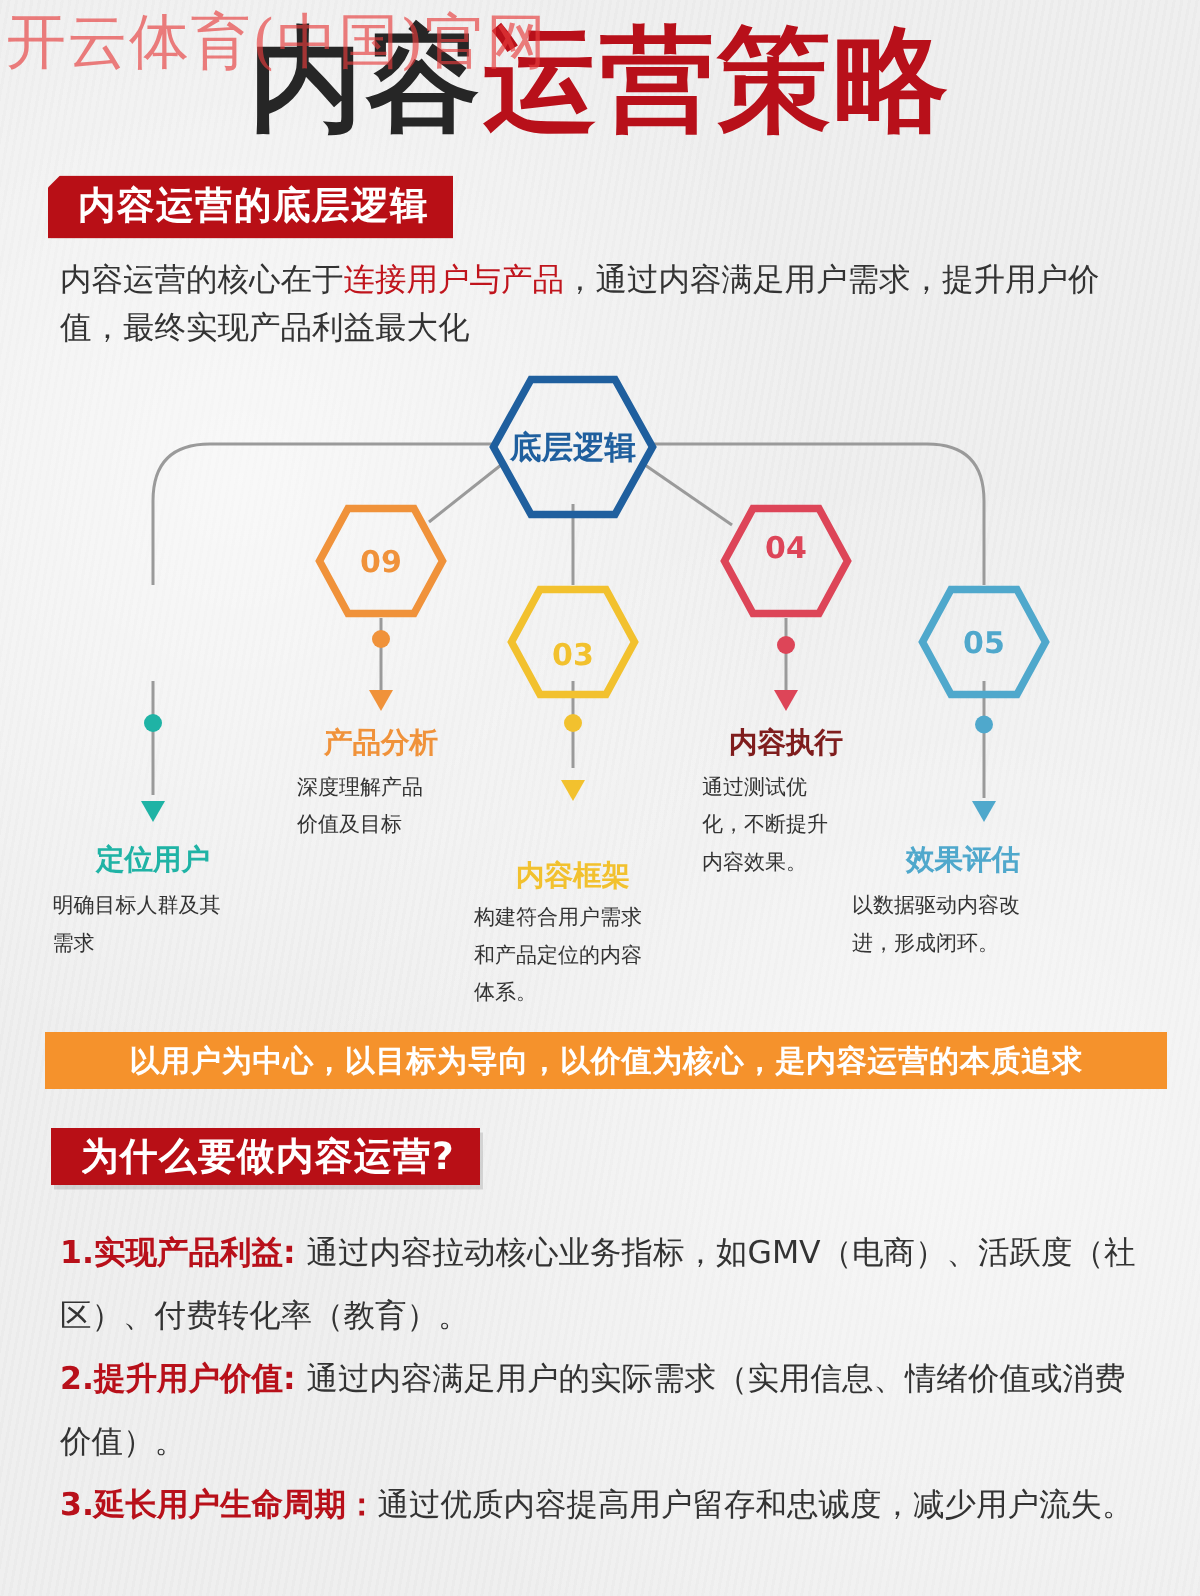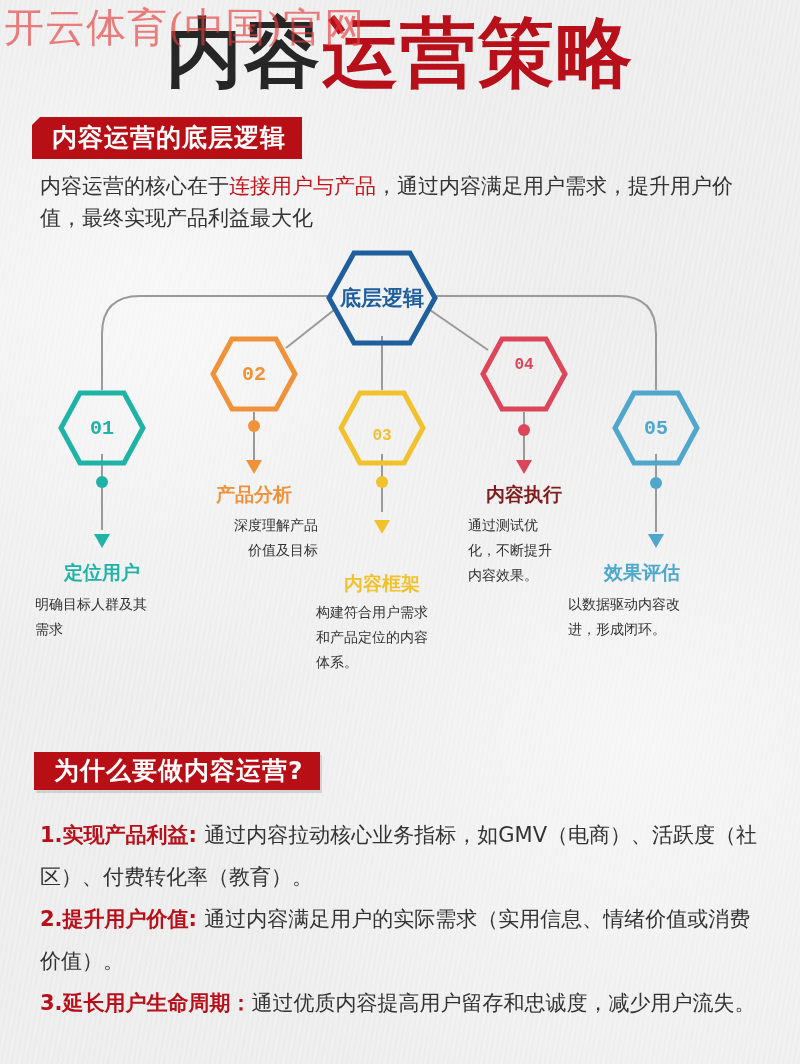--- a/index.html
+++ b/index.html
@@ -52,21 +52,21 @@
     .intro .hl { color: #c0141c; }
 
     .diagram { position: absolute; left: 0; top: 240px; width: 800px; height: 440px; }
     .diagram svg.lines { position: absolute; left: 0; top: 0; }
 
     .hex {
       position: absolute; display: flex; align-items: center; justify-content: center;
       font-weight: bold;
     }
     .hex svg { position: absolute; left: 0; top: 0; }
-    .hex span { position: relative; font-family: Liberation Mono, monospace; }
+    .hex span { position: relative; }
 
     .step-title {
       position: absolute; font-size: 19px; font-weight: bold; text-align: center;
       white-space: nowrap;
     }
     .step-desc {
       position: absolute; font-size: 14px; line-height: 25px; color: #333;
     }
 
     .banner {
@@ -130,42 +130,36 @@
       <polygon points="648,294 664,294 656,308" fill="#4fa8cc"></polygon>
     </svg>
 
     <div class="hex" style="left:326px;top:10px;width:112px;height:96px;color:#1f5f9e;font-size:21px;">
       <svg width="112" height="96">
           <polygon points="28,3 84,3 109,48 84,93 28,93 3,48" fill="none" stroke="#1f5f9e" stroke-width="5"></polygon>
         </svg>
       <span>底层逻辑</span>
     </div>
 
-    <div class="hex" style="left:58px;top:150px;width:88px;height:76px;color:#1fb3a5;font-size:20px;">
-      <svg width="88" height="76">
-          <polygon points="22,3 66,3 85,38 66,73 22,73 3,38" fill="none" stroke="#1fb3a5" stroke-width="5"></polygon>
-        </svg>
-      <span>01</span>
-    </div>
 
     <div class="hex" style="left:210px;top:96px;width:88px;height:76px;color:#f0923a;font-size:20px;">
       <svg width="88" height="76">
           <polygon points="22,3 66,3 85,38 66,73 22,73 3,38" fill="none" stroke="#f0923a" stroke-width="5"></polygon>
         </svg>
-      <span>02</span>
-    </div>
-
-    <div class="hex" style="left:338px;top:150px;width:88px;height:92px;color:#f2c12e;font-size:16px;">
+      <span>09</span>
+    </div>
+
+    <div class="hex" style="left:338px;top:150px;width:88px;height:92px;color:#f2c12e;font-size:20px;">
       <svg width="88" height="76">
           <polygon points="22,3 66,3 85,38 66,73 22,73 3,38" fill="none" stroke="#f2c12e" stroke-width="5"></polygon>
         </svg>
       <span>03</span>
     </div>
 
-    <div class="hex" style="left:480px;top:96px;width:88px;height:58px;color:#dd4558;font-size:16px;">
+    <div class="hex" style="left:480px;top:96px;width:88px;height:58px;color:#dd4558;font-size:20px;">
       <svg width="88" height="76">
           <polygon points="22,3 66,3 85,38 66,73 22,73 3,38" fill="none" stroke="#dd4558" stroke-width="5"></polygon>
         </svg>
       <span>04</span>
     </div>
 
     <div class="hex" style="left:612px;top:150px;width:88px;height:76px;color:#4fa8cc;font-size:20px;">
       <svg width="88" height="76">
           <polygon points="22,3 66,3 85,38 66,73 22,73 3,38" fill="none" stroke="#4fa8cc" stroke-width="5"></polygon>
         </svg>
@@ -175,40 +169,41 @@
     <div class="step-title" style="left:52px;top:320px;width:100px;color:#1fb3a5;">定位用户</div>
     <div class="step-title" style="left:204px;top:242px;width:100px;color:#f0923a;">产品分析</div>
     <div class="step-title" style="left:332px;top:331px;width:100px;color:#f2c12e;">内容框架</div>
     <div class="step-title" style="left:474px;top:242px;width:100px;color:#7f1d1d;">内容执行</div>
     <div class="step-title" style="left:592px;top:320px;width:100px;color:#4fa8cc;">效果评估</div>
 
     <div class="step-desc" style="left:35px;top:352px;width:150px;">
       <div>明确目标人群及其</div>
       <div>需求</div>
     </div>
-    <div class="step-desc" style="left:198px;top:273px;width:120px;text-align:right;">
+    <div class="step-desc" style="left:198px;top:273px;width:120px;">
       <div>深度理解产品</div>
       <div>价值及目标</div>
     </div>
     <div class="step-desc" style="left:316px;top:360px;width:150px;">
       <div>构建符合用户需求</div>
       <div>和产品定位的内容</div>
       <div>体系。</div>
     </div>
     <div class="step-desc" style="left:468px;top:273px;width:120px;">
       <div>通过测试优</div>
       <div>化，不断提升</div>
       <div>内容效果。</div>
     </div>
     <div class="step-desc" style="left:568px;top:352px;width:150px;">
       <div>以数据驱动内容改</div>
       <div>进，形成闭环。</div>
     </div>
   </div>
 
+  <div class="banner">以用户为中心，以目标为导向，以价值为核心，是内容运营的本质追求</div>
 
   <div class="section-label s2">为什么要做内容运营?</div>
 
   <div class="reasons">
     <p class="reason">
       <span class="lead">1.实现产品利益</span><span class="lead">: </span><span>通过内容拉动核心业务指标，如GMV（电商）、活跃度（社区）、付费转化率（教育）。</span>
     </p>
     <p class="reason">
       <span class="lead">2.提升用户价值</span><span class="lead">: </span><span>通过内容满足用户的实际需求（实用信息、情绪价值或消费价值）。</span>
     </p>

